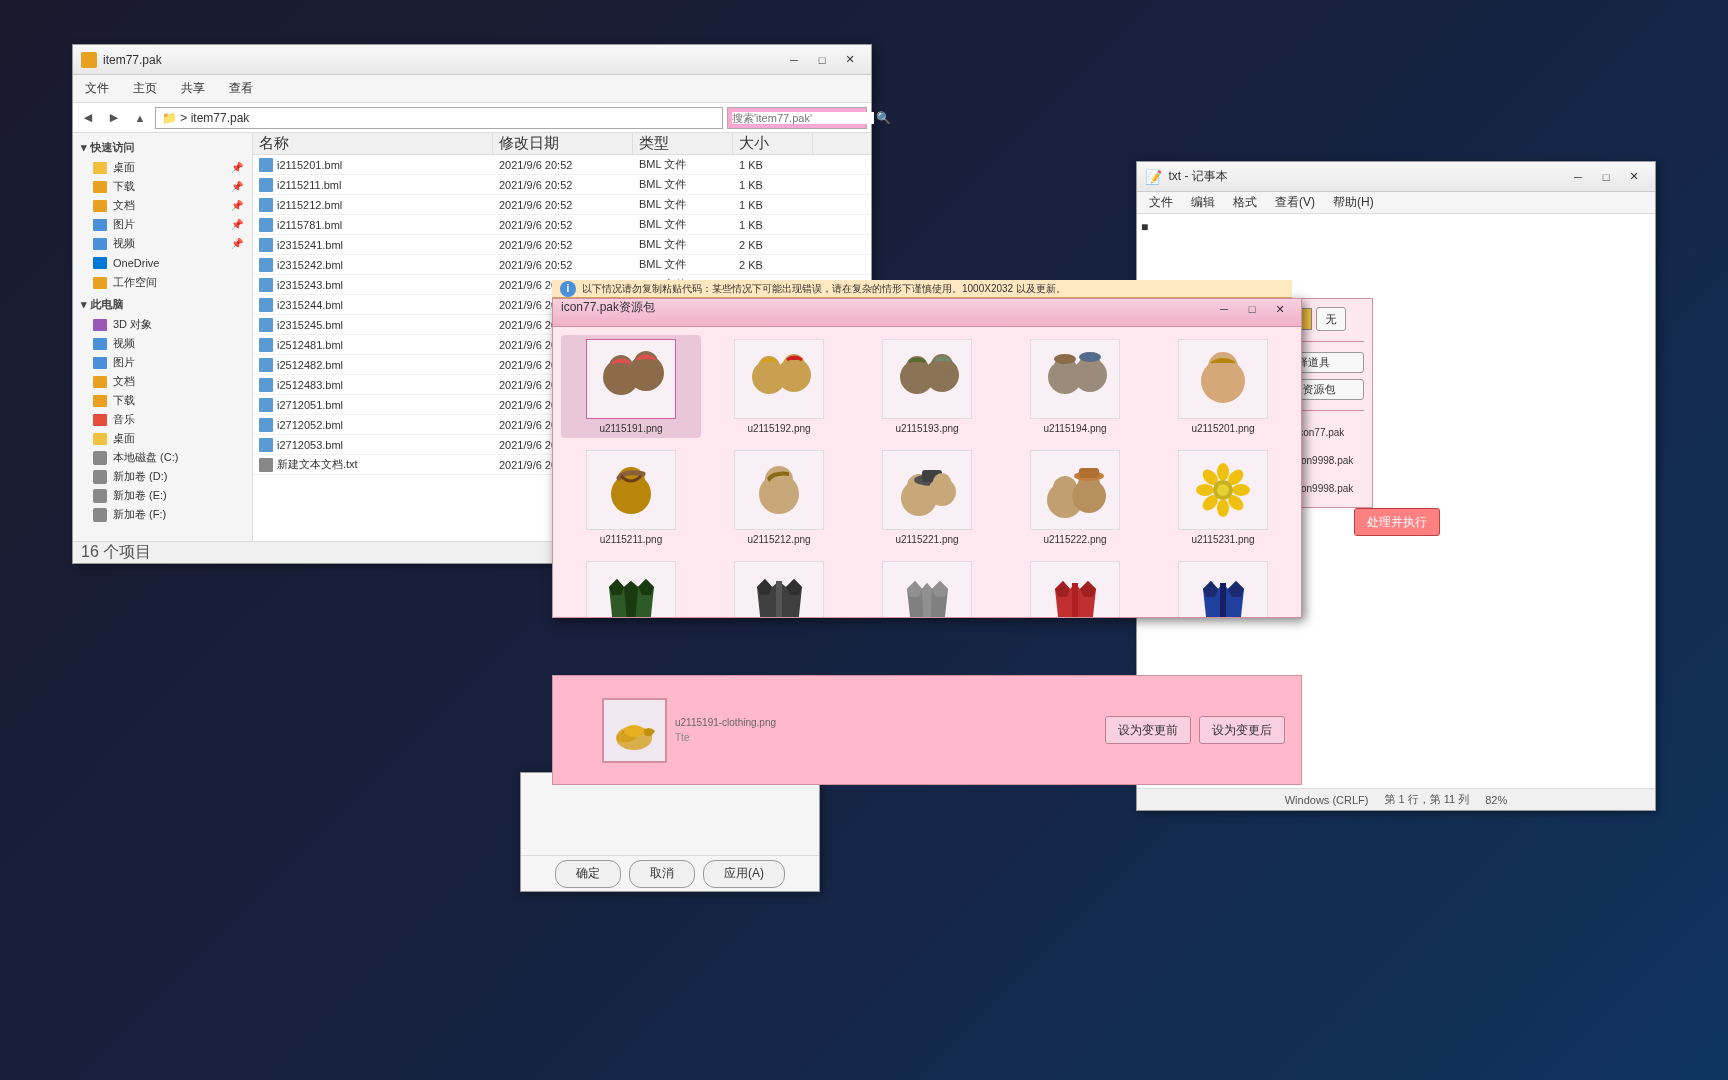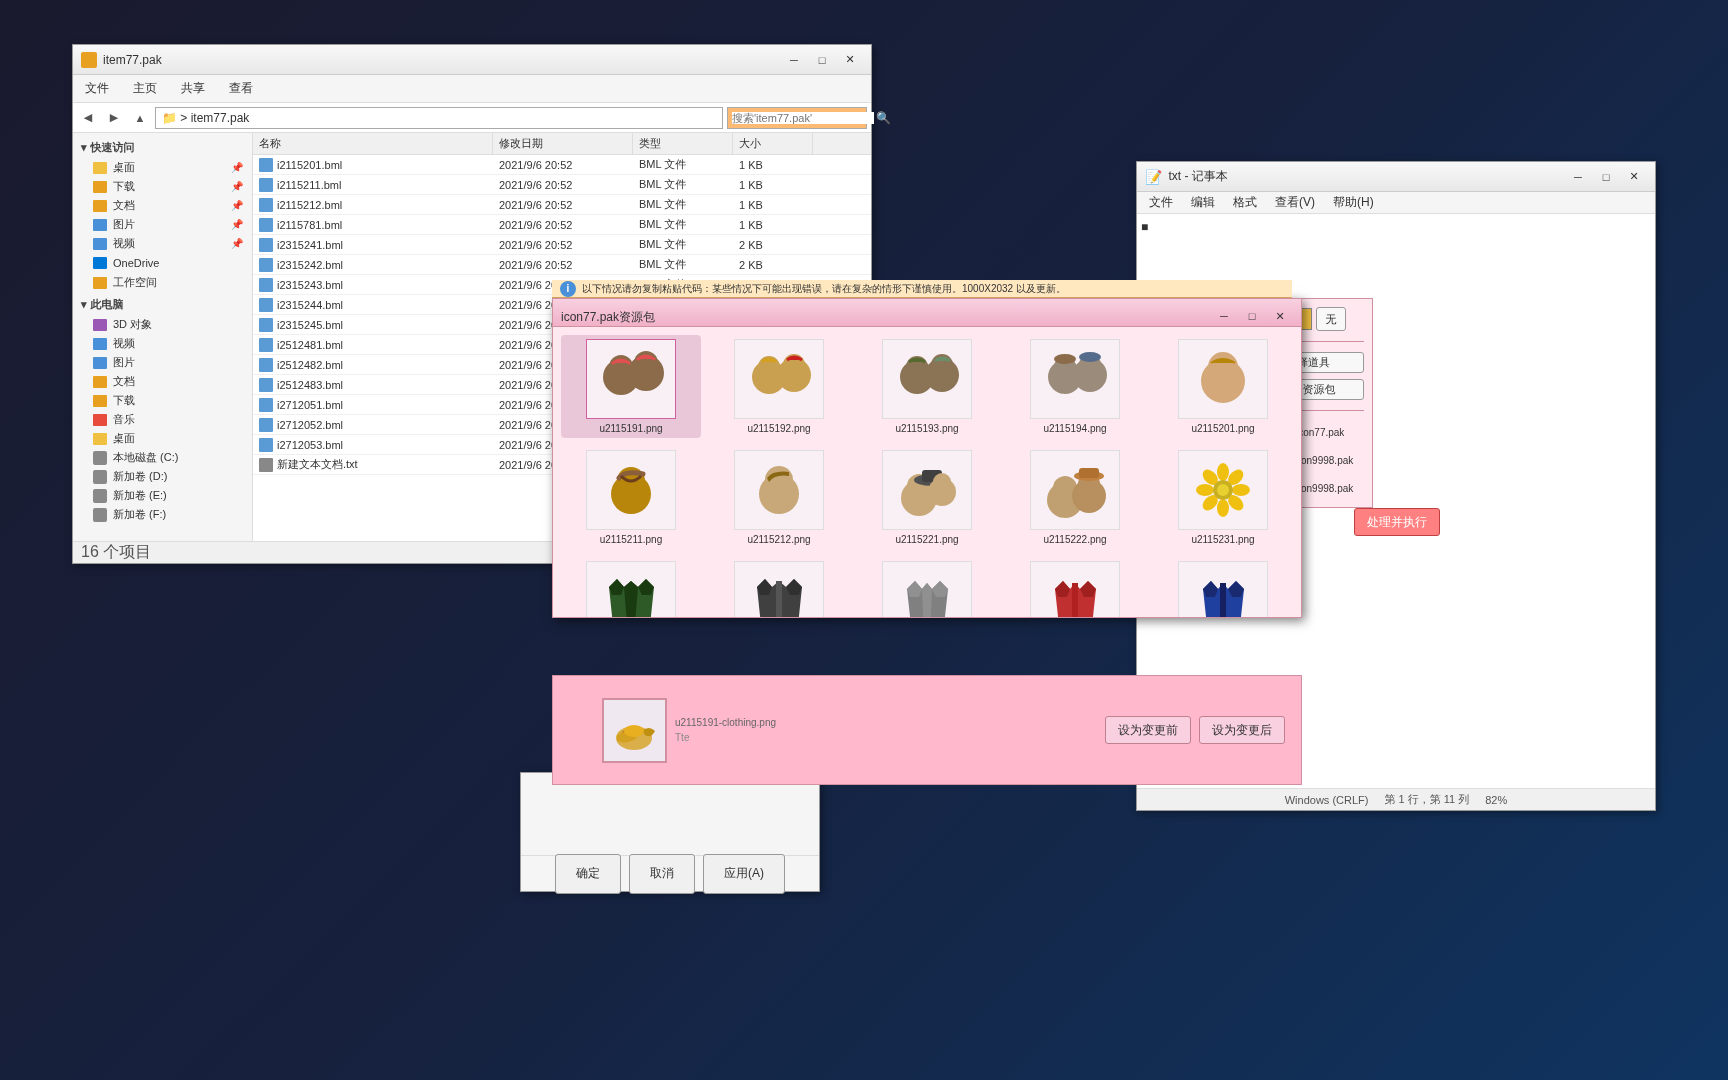--- a/index.html
+++ b/index.html
@@ -131,21 +131,21 @@
       align-items: center;
       padding: 0 6px;
       font-size: 12px;
       color: #333;
     }
 
     .search-box {
       width: 140px;
       height: 22px;
       border: 1px solid #aaa;
-      background: #fdba74;
+      background: #f9a8d4;
       display: flex;
       align-items: center;
       padding: 0 4px;
       gap: 2px;
     }
 
     .search-input {
       flex: 1;
       border: none;
       outline: none;
@@ -219,21 +219,21 @@
 
     .column-headers {
       display: grid;
       grid-template-columns: 240px 140px 100px 80px;
       border-bottom: 1px solid #ddd;
       background: #f0f0f0;
       height: 22px;
     }
 
     .col-header {
-      font-size: 11px;
+      font-size: 15px;
       color: #333;
       padding: 0 6px;
       display: flex;
       align-items: center;
       border-right: 1px solid #ddd;
       cursor: pointer;
     }
 
     .file-row {
       display: grid;
@@ -352,21 +352,21 @@
       display: flex;
       flex-direction: column;
       z-index: 20;
     }
 
     .resource-titlebar {
       height: 28px;
       background: linear-gradient(to bottom, #f8d0e0, #f0b0c8);
       border-bottom: 1px solid #d090a0;
       display: flex;
-      align-items: flex-end;
+      align-items: flex-start;
       padding: 0 8px;
       justify-content: space-between;
     }
 
     .resource-title-text {
       font-size: 12px;
       color: #333;
     }
 
     .resource-grid {
@@ -443,25 +443,25 @@
       height: 36px;
       display: flex;
       align-items: center;
       justify-content: center;
       gap: 8px;
       border-top: 1px solid #ddd;
       padding: 0 8px;
     }
 
     .dialog-btn {
-      height: 40px;
+      height: 28px;
       padding: 4px 20px;
       background: #f0f0f0;
       border: 1px solid #999;
-      border-radius: 3px;
+      border-radius: 12px;
       cursor: pointer;
       font-size: 12px;
       color: #333;
     }
 
     
     .right-panel {
       position: absolute;
       top: 275px;
       right: 72px;

